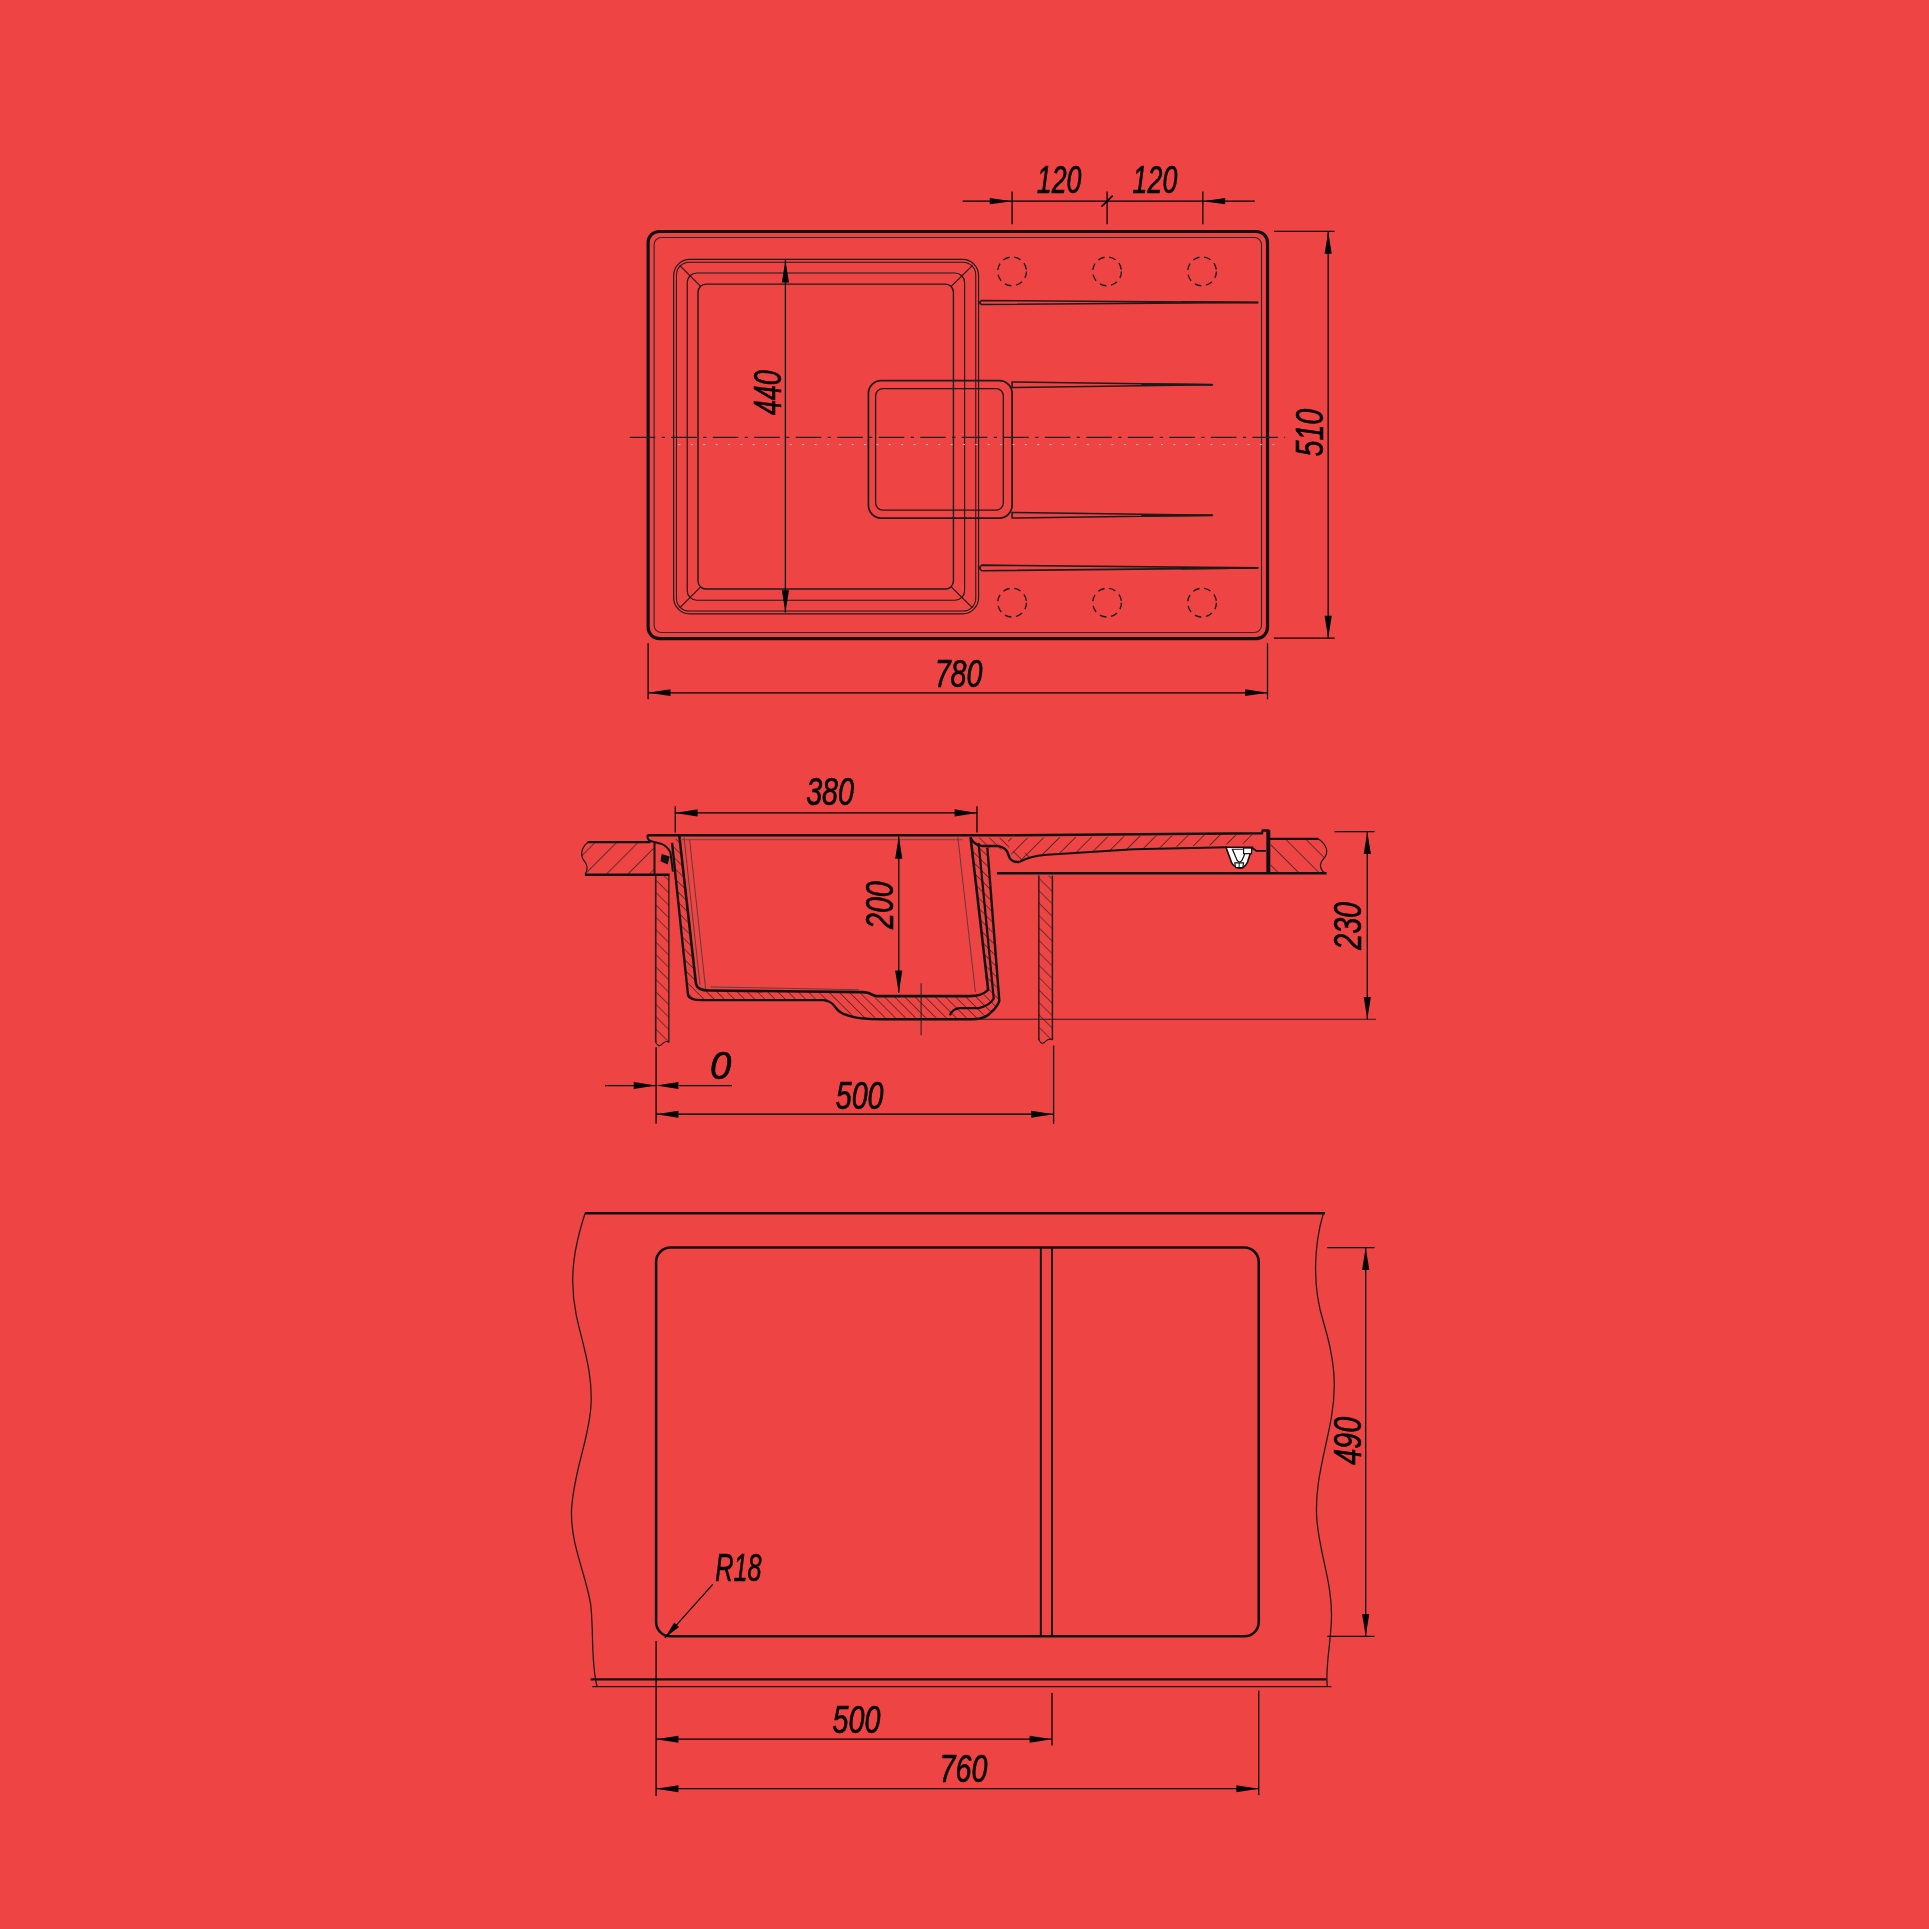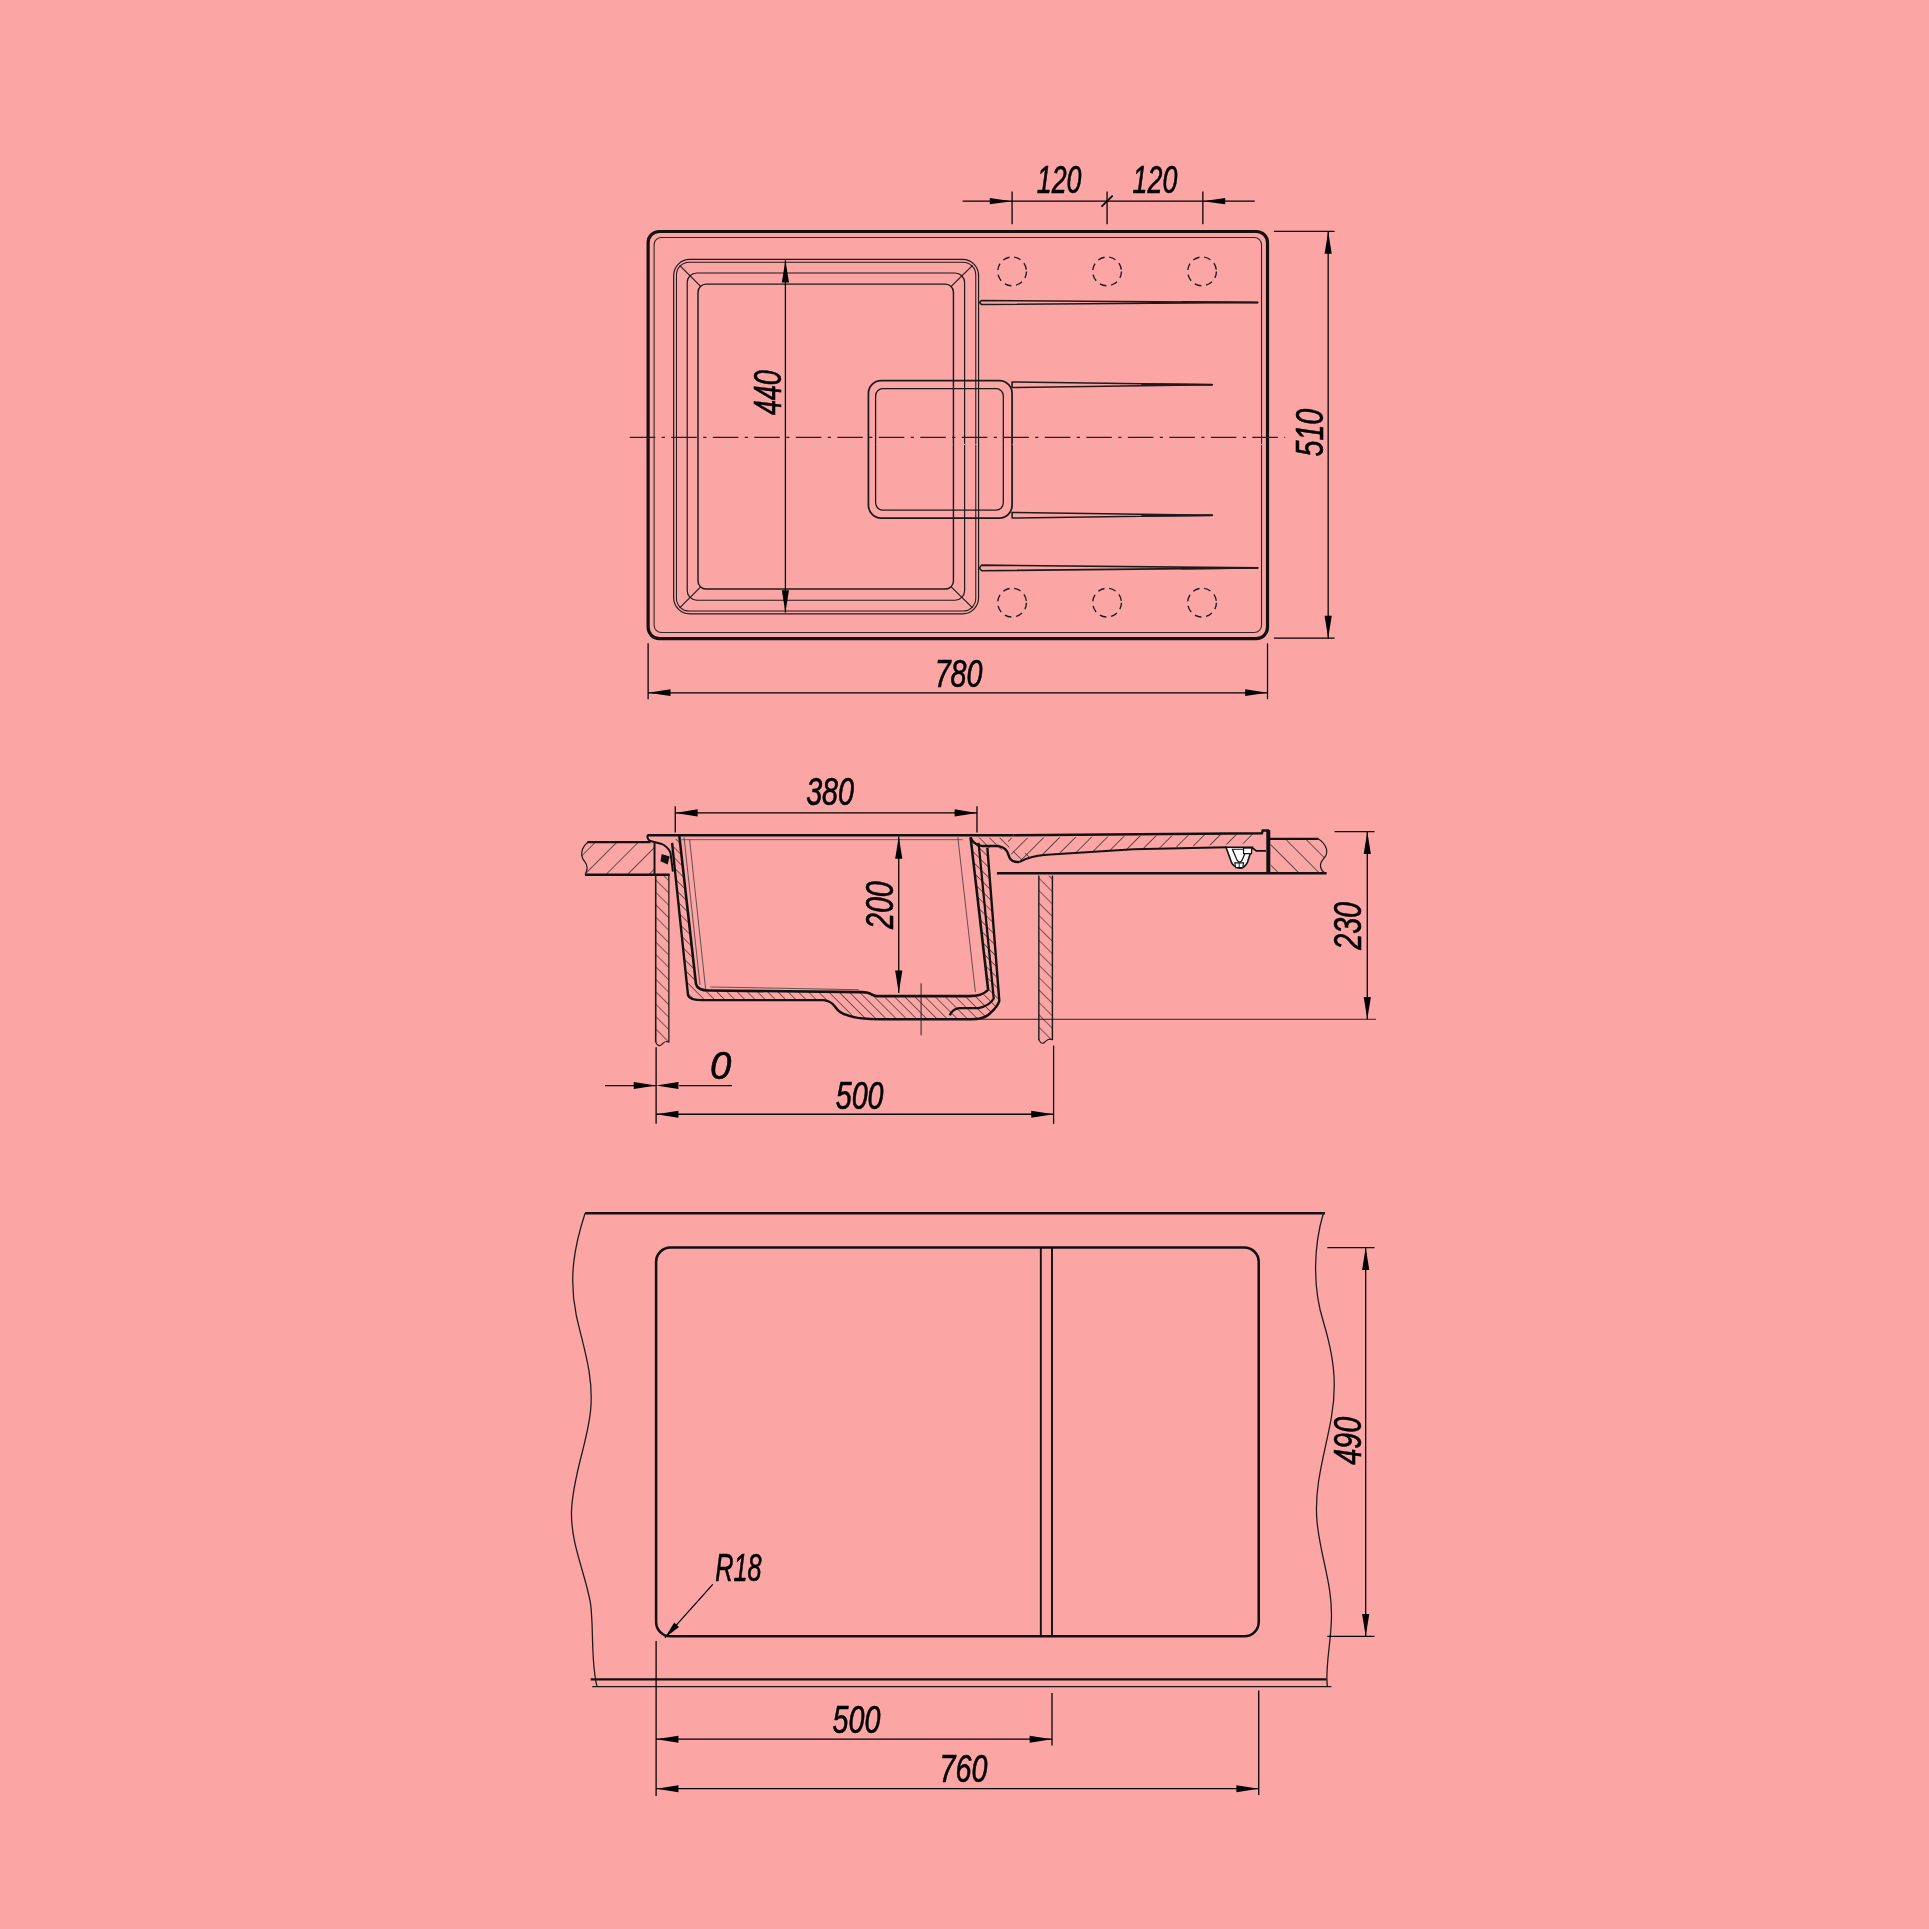--- a/index.html
+++ b/index.html
@@ -1,16 +1,16 @@
 <!DOCTYPE html>
 <html style="font-size:12.8px"><head>
 <meta charset="utf-8">
 <style>
 html,body{margin:0;padding:0;background:#ffffff;}
-#page{position:relative;width:1930px;height:1930px;background:#fca5a5;overflow:hidden;}
+#page{position:relative;width:1930px;height:1930px;background:#ef4444;overflow:hidden;}
 text{font-family:"Liberation Sans",sans-serif;font-style:italic;fill:#000000;stroke:#000000;stroke-width:0.75;}
 </style>
 </head>
 <body>
 <div id="page">
 <svg width="1930" height="1930" viewBox="0 0 2418 2418" xmlns="http://www.w3.org/2000/svg">
 <defs>
 <pattern id="ctHL" patternUnits="userSpaceOnUse" width="19" height="19" patternTransform="rotate(-45)">
   <line x1="0" y1="0" x2="19" y2="0" stroke="#222222" stroke-width="1.7"></line>
 </pattern>

